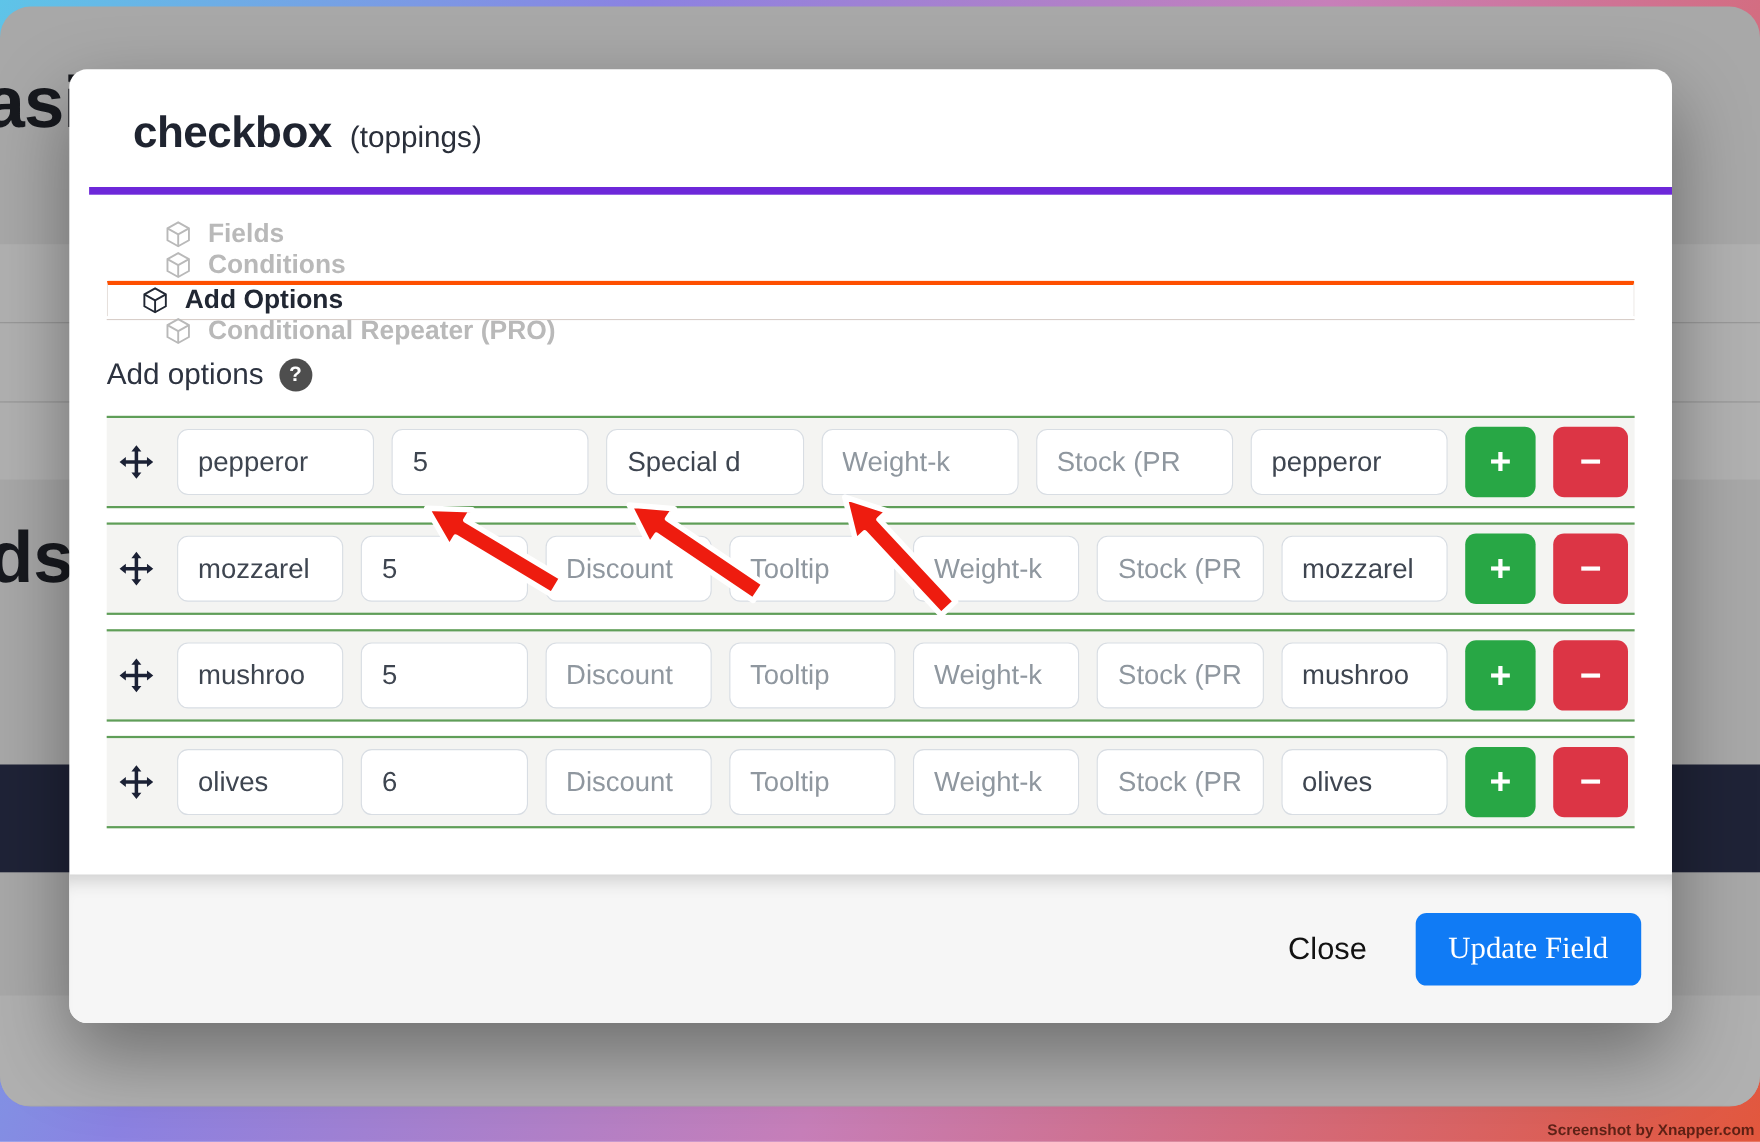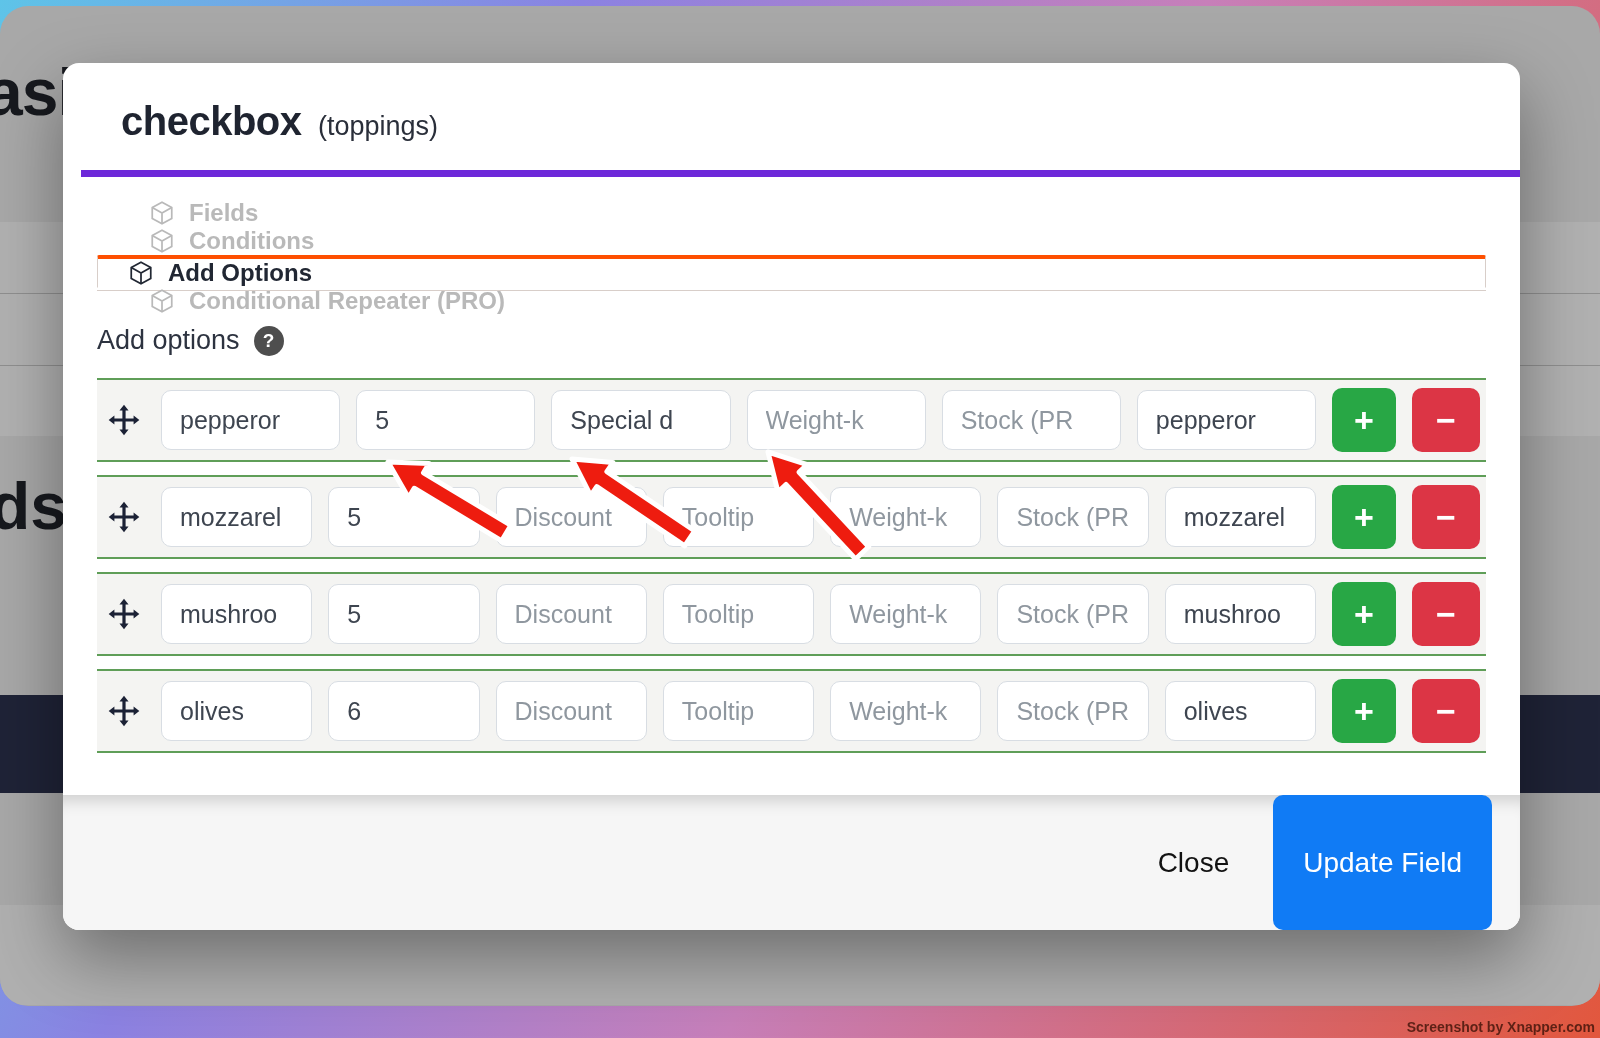--- a/index.html
+++ b/index.html
@@ -52,25 +52,25 @@
           font-family:"Liberation Sans","DejaVu Sans",sans-serif; outline:none; }
   .cell::placeholder { color:#8f979f; opacity:1; }
   .btn-add, .btn-remove { height:64px; border:none; border-radius:10px; color:#fff; font-size:34px;
           font-weight:700; line-height:1; cursor:pointer; display:flex; align-items:center; justify-content:center; }
   .btn-add { width:64px; background:#28a745; }
   .btn-remove { width:68px; background:#dc3545; }
 
   
   .modal-footer { height:135px; background:#f6f6f6; border-radius:0 0 16px 16px;
                   box-shadow:inset 0 18px 16px -12px rgba(0,0,0,.16);
-                  display:flex; justify-content:flex-end; gap:44px; padding:0 28px 0 0; }
+                  display:flex; align-items:center; justify-content:flex-end; gap:44px; padding:0 28px 0 0; }
   .btn-close { background:none; border:none; font-size:28px; color:#121212; cursor:pointer;
                font-family:"Liberation Sans","DejaVu Sans",sans-serif; }
   .btn-update { background:#107bf5; color:#fff; border:none; border-radius:10px; padding:17px 30px;
-                font-size:28px; cursor:pointer; font-family:Liberation Sans, sans-serif; }
+                font-size:28px; cursor:pointer; font-family:Liberation Serif, serif; }
 
   
   .arrows { position:absolute; left:0; top:0; width:1600px; height:1038px; z-index:50; pointer-events:none; }
   .arrows path { fill:#ee1c0f; stroke:#fff; stroke-width:5; stroke-linejoin:round; }
 </style>
 </head>
 <body>
 
 <div class="page-under">
   <div class="bg-heading-top">asi</div>

